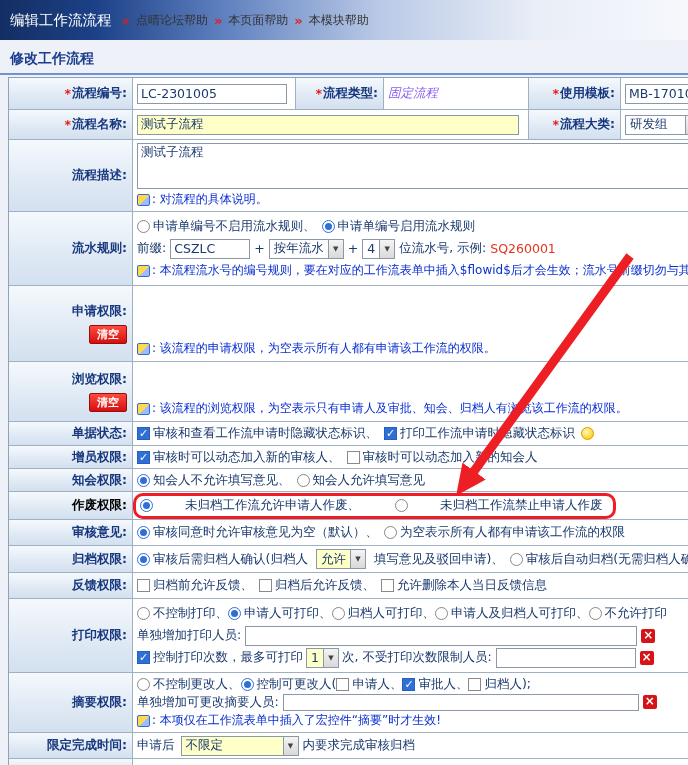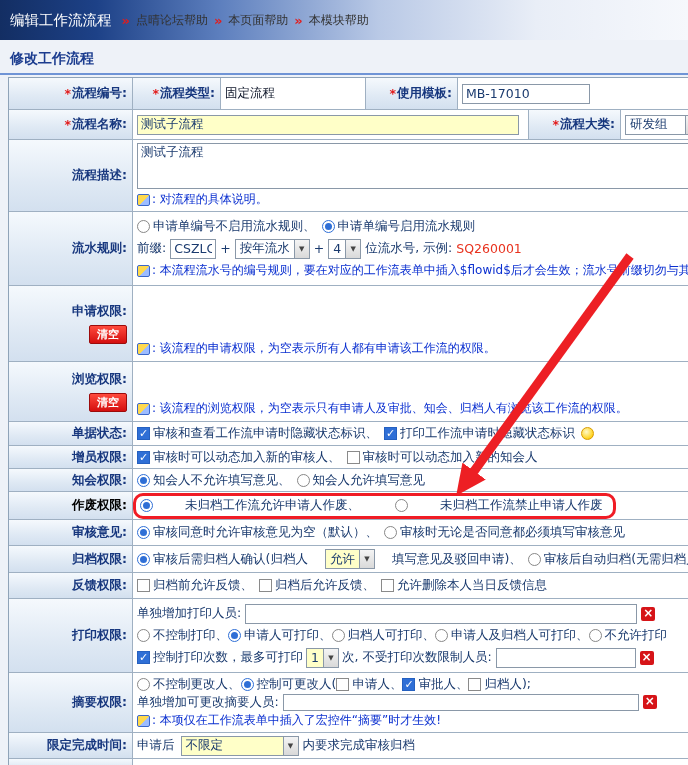--- a/index.html
+++ b/index.html
@@ -64,21 +64,21 @@
   .rd.checked::before { content:""; position:absolute; left:2px; top:2px; width:7px; height:7px; border-radius:50%; background:#2f6fd6; }
   .hint { color:#0a2fd0; font-size:12px; display:flex; align-items:center; white-space:nowrap; }
   .hint-icon { width:13px; height:12px; flex:none; margin-right:2px; border:1px solid #3b67c9; border-radius:2px;
     background:linear-gradient(135deg,#ffd94d 0 55%,#9dbcff 55% 100%); }
   .btn-clear { background:linear-gradient(180deg,#ff4a3d,#d40f0f); color:#fff; font-size:11px; font-weight:bold;
     padding:1px 7px; border:1px solid #9c0b0b; border-radius:2px; cursor:pointer; margin-top:5px; }
   .x-icon { width:14px; height:14px; flex:none; background:#d61418; border-radius:2px; margin-left:4px; position:relative; cursor:pointer; }
   .x-icon::before { content:"×"; position:absolute; left:0; right:0; top:0; color:#fff; font-size:12px; line-height:13px; text-align:center; font-weight:bold; }
   .bulb-icon { width:13px; height:13px; flex:none; border-radius:50%; margin-left:6px; border:1px solid #d89a00;
     background:radial-gradient(circle at 40% 35%, #fff9c9, #ffd31e 70%, #f4a800); }
-  .green { color:#0f172a; }
+  .green { color:#8b5cf6;font-style:italic; }
   .red-ex { color:#e8321e; margin-left:4px; }
   .highlight-box { border:3px solid #f01c25; border-radius:10px; padding:0 10px 0 4px; display:flex; align-items:center; height:26px; margin-left:-4px;gap:29px; }
   .gap { margin-right:6px; }
   .arrow-overlay { position:absolute; left:0; top:0; z-index:30; pointer-events:none; }
 </style>
 </head>
 <body>
 
 <div class="screen">
 
@@ -98,20 +98,23 @@
     <span>修改工作流程</span>
   </div>
 
   <div class="form-table">
 
     <div class="row" style="height:32px">
       <div class="cell lblcell">
         <span class="req">*</span>
         <span>流程编号:</span>
       </div>
+      <div class="cell ctcell" style="width:163px">
+        <input class="inp" style="width: 150px;" value="LC-2301005">
+      </div>
       <div class="cell lblcell" style="width:88px">
         <span class="req">*</span>
         <span>流程类型:</span>
       </div>
       <div class="cell ctcell" style="width:145px">
         <span class="green">固定流程</span>
       </div>
       <div class="cell lblcell" style="width:92px">
         <span class="req">*</span>
         <span>使用模板:</span>
@@ -160,21 +163,21 @@
       </div>
       <div class="cell ctcell colmode flex1">
         <div class="line">
           <span class="rd"></span>
           <span class="gap">申请单编号不启用流水规则、</span>
           <span class="rd checked"></span>
           <span>申请单编号启用流水规则</span>
         </div>
         <div class="line">
           <span>前缀:</span>
-          <input class="inp" style="width: 46px; margin: 0px 4px;" value="CSZLC">
+          <input class="inp" style="width: 80px; margin: 0px 4px;" value="CSZLC">
           <span>+</span>
           <span class="sel" style="margin:0 4px">
             <span class="txt">按年流水</span>
             <span class="arrow"></span>
           </span>
           <span>+</span>
           <span class="sel" style="margin:0 4px">
             <span class="txt">4</span>
             <span class="arrow"></span>
           </span>
@@ -266,32 +269,32 @@
     </div>
 
     <div class="row" style="height:26px">
       <div class="cell lblcell">
         <span>审核意见:</span>
       </div>
       <div class="cell ctcell flex1">
         <span class="rd checked"></span>
         <span class="gap">审核同意时允许审核意见为空（默认）、</span>
         <span class="rd"></span>
-        <span>审核时无论是否同意都必须填写审核意见</span>
+        <span>为空表示所有人都有申请该工作流的权限</span>
       </div>
     </div>
 
     <div class="row" style="height:27px">
       <div class="cell lblcell">
         <span>归档权限:</span>
       </div>
       <div class="cell ctcell flex1">
         <span class="rd checked"></span>
         <span>审核后需归档人确认(归档人</span>
-        <span class="sel yellow" style="margin:0 17px">
+        <span class="sel yellow" style="margin:0 8px">
           <span class="txt">允许</span>
           <span class="arrow"></span>
         </span>
         <span class="gap">填写意见及驳回申请)、</span>
         <span class="rd"></span>
         <span>审核后自动归档(无需归档人确认)</span>
       </div>
     </div>
 
     <div class="row" style="height:26px">
@@ -307,35 +310,35 @@
         <span>允许删除本人当日反馈信息</span>
       </div>
     </div>
 
     <div class="row" style="height:74px">
       <div class="cell lblcell">
         <span>打印权限:</span>
       </div>
       <div class="cell ctcell colmode flex1">
         <div class="line">
+          <span class="rd"></span>
+          <span>不控制打印、</span>
+          <span class="rd checked"></span>
+          <span>申请人可打印、</span>
+          <span class="rd"></span>
+          <span>归档人可打印、</span>
+          <span class="rd"></span>
+          <span>申请人及归档人可打印、</span>
+          <span class="rd"></span>
+          <span>不允许打印</span>
+        </div>
+        <div class="line">
           <span>单独增加打印人员:</span>
           <input class="inp" style="width: 392px; margin-left: 4px;">
           <span class="x-icon"></span>
-        </div>
-        <div class="line">
-          <span class="rd"></span>
-          <span>不控制打印、</span>
-          <span class="rd checked"></span>
-          <span>申请人可打印、</span>
-          <span class="rd"></span>
-          <span>归档人可打印、</span>
-          <span class="rd"></span>
-          <span>申请人及归档人可打印、</span>
-          <span class="rd"></span>
-          <span>不允许打印</span>
         </div>
         <div class="line">
           <span class="cb checked"></span>
           <span>控制打印次数，最多可打印</span>
           <span class="sel yellow" style="margin:0 3px">
             <span class="txt">1</span>
             <span class="arrow"></span>
           </span>
           <span>次, 不受打印次数限制人员:</span>
           <input class="inp" style="width: 140px; margin-left: 4px;">

